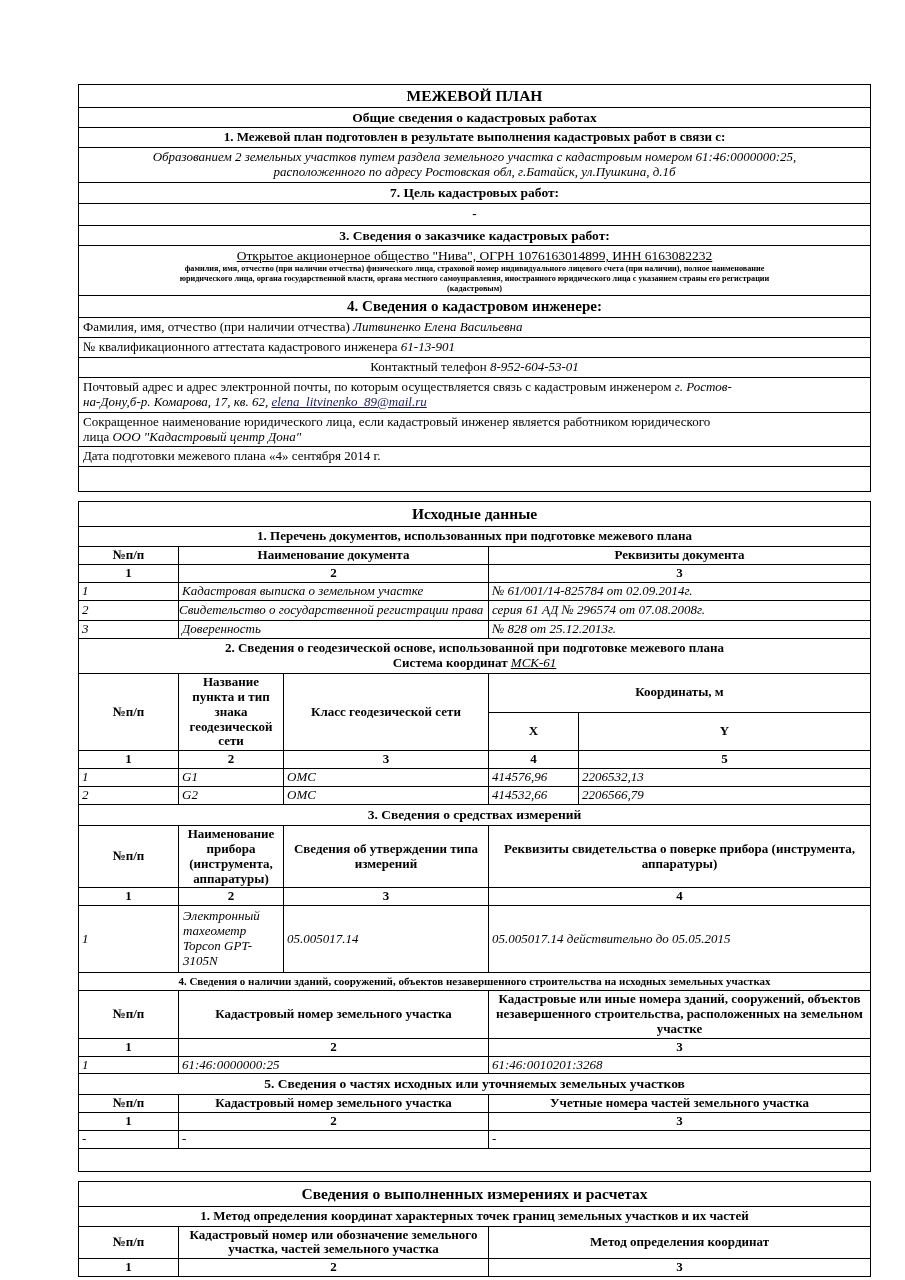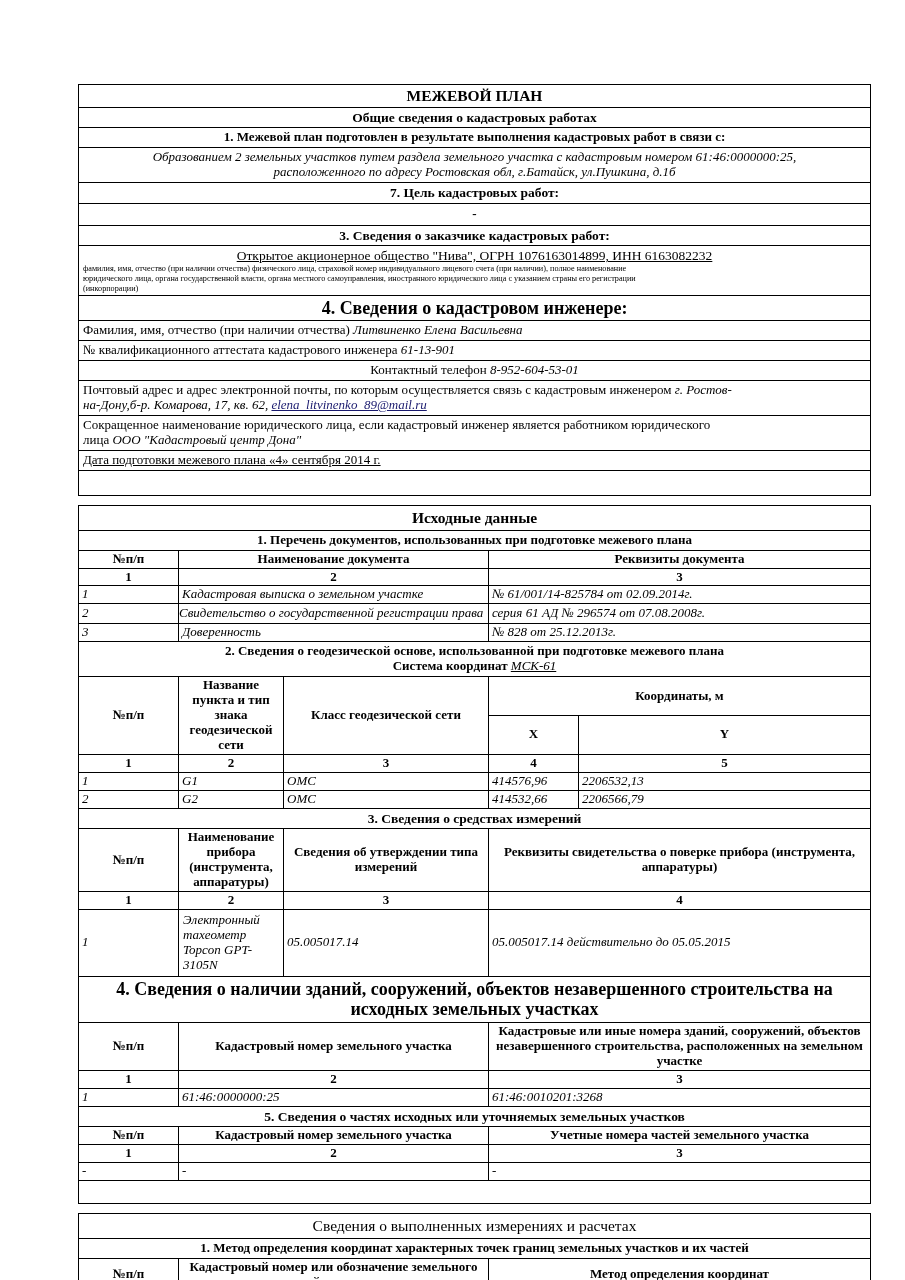--- a/index.html
+++ b/index.html
@@ -33,21 +33,21 @@
     vertical-align: middle;
     font-size: 13.0px;
     line-height: 1.15;
   }
   
   .ctr     { text-align: center; }
   .lft     { text-align: left; }
   .bold    { font-weight: bold; }
   .ital    { font-style: italic; }
   .ul      { text-decoration: underline; }
-  .tiny    { font-size: 8.2px; line-height: 1.22; font-weight: normal; }
+  .tiny    { font-size: 8.2px; line-height: 1.22; font-weight: bold; text-align: center; }
   .hdr     { font-weight: bold; text-align: center; }
   .num     { text-align: center; font-weight: bold; }
   .email { font-style: italic; text-decoration: underline; color: #1a1a6e; }
   .tall { padding-top: 5px; padding-bottom: 5px; }
 </style>
 </head>
 <body>
 
 <div class="page">
 
@@ -83,25 +83,25 @@
       </tr>
       <tr>
 
         <td colspan="5" class="hdr" style="font-size:13.5px;padding:2px 0;">3. Сведения о заказчике кадастровых работ:</td>
       </tr>
       <tr>
         <td colspan="5" style="padding:2px 4px 1px;">
           <div class="ctr ul" style="font-size:13.5px;">Открытое акционерное общество "Нива", ОГРН 1076163014899, ИНН 6163082232</div>
           <div class="tiny">фамилия, имя, отчество (при наличии отчества) физического лица, страховой номер индивидуального лицевого счета (при наличии), полное наименование</div>
           <div class="tiny">юридического лица, органа государственной власти, органа местного самоуправления, иностранного юридического лица с указанием страны его регистрации</div>
-          <div class="tiny">(инкорпорации)</div>
-        </td>
-      </tr>
-      <tr>
-        <td colspan="5" class="hdr" style="font-size:18px;padding:2px 0;font-family:Liberation Serif, serif;">4. Сведения о кадастровом инженере:</td>
+          <div class="tiny">(кадастровым)</div>
+        </td>
+      </tr>
+      <tr>
+        <td colspan="5" class="hdr" style="font-size:15px;padding:2px 0;font-family:Liberation Serif, serif;">4. Сведения о кадастровом инженере:</td>
       </tr>
       <tr>
         <td colspan="5" class="lft" style="padding:2px 4px;">
           <span>Фамилия, имя, отчество (при наличии отчества)</span>
           <span class="ital">Литвиненко Елена Васильевна</span>
         </td>
       </tr>
       <tr>
         <td colspan="5" class="lft" style="padding:2px 4px;">
           <span>№ квалификационного аттестата кадастрового инженера</span>
@@ -123,21 +123,21 @@
         </td>
       </tr>
       <tr>
         <td colspan="5" class="lft" style="padding:2px 4px;">
           <span>Сокращенное  наименование  юридического лица,  если кадастровый  инженер является  работником юридического</span><br>
           <span>лица</span>
           <span class="ital">ООО "Кадастровый центр Дона"</span>
         </td>
       </tr>
       <tr>
-        <td colspan="5" class="lft" style="padding:2px 4px;text-decoration:underline;">
+        <td colspan="5" class="lft" style="padding:2px 4px;">
           <span>Дата подготовки межевого плана</span>
           <span>«4»  сентября  2014 г.</span>
         </td>
       </tr>
       <tr>
         <td colspan="5" style="height:22px;"></td>
       </tr>
     </tbody>
   </table>
 
@@ -242,21 +242,21 @@
         <td class="num" colspan="2">4</td>
       </tr>
       <tr>
         <td class="ital lft">1</td>
         <td class="ital lft" style="padding:3px 4px;">Электронный тахеометр Topcon GPT-3105N</td>
         <td class="ital lft">05.005017.14</td>
         <td class="ital lft" colspan="2">05.005017.14 действительно до 05.05.2015</td>
       </tr>
 
       <tr>
-        <td colspan="5" class="hdr" style="font-size:18px;padding:2px 6px;">4. Сведения о наличии зданий, сооружений, объектов незавершенного строительства на исходных земельных участках</td>
+        <td colspan="5" class="hdr" style="font-size:11px;padding:2px 6px;">4. Сведения о наличии зданий, сооружений, объектов незавершенного строительства на исходных земельных участках</td>
       </tr>
       <tr>
         <td class="hdr">№п/п</td>
         <td class="hdr tall" colspan="2">Кадастровый номер земельного участка</td>
         <td class="hdr tall" colspan="2">Кадастровые или иные номера зданий, сооружений, объектов незавершенного строительства, расположенных на земельном участке</td>
       </tr>
       <tr>
         <td class="num">1</td>
         <td class="num" colspan="2">2</td>
         <td class="num" colspan="2">3</td>
@@ -296,21 +296,21 @@
   <table class="doc">
     <colgroup>
       <col style="width:100px">
         <col style="width:105px">
         <col style="width:205px">
       <col style="width:90px">
         <col style="width:292px">
     </colgroup>
     <tbody>
       <tr>
-        <td colspan="5" class="ctr" style="font-size:15.5px;font-weight:normal;padding:3px 0;">Сведения о выполненных измерениях и расчетах</td>
+        <td colspan="5" class="ctr" style="font-size:15.5px;font-weight:bold;padding:3px 0;">Сведения о выполненных измерениях и расчетах</td>
       </tr>
       <tr>
         <td colspan="5" class="hdr" style="font-size:13px;padding:2px 0;">1. Метод определения координат характерных точек границ земельных участков и их частей</td>
       </tr>
       <tr>
         <td class="hdr">№п/п</td>
         <td class="hdr tall" colspan="2">Кадастровый номер или обозначение земельного участка, частей земельного участка</td>
         <td class="hdr tall" colspan="2">Метод определения координат</td>
       </tr>
       <tr>

